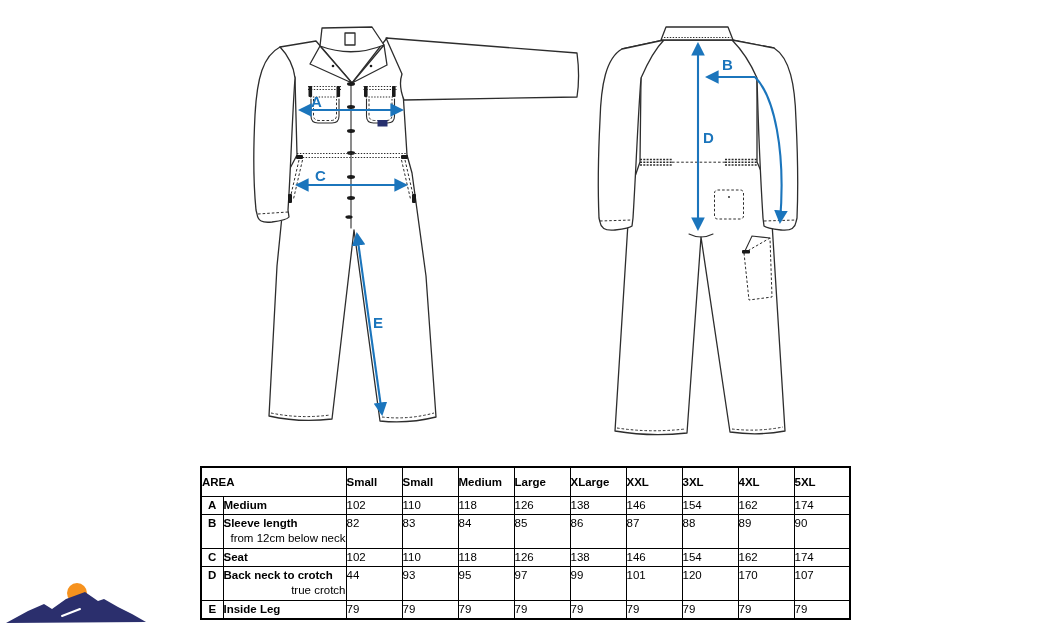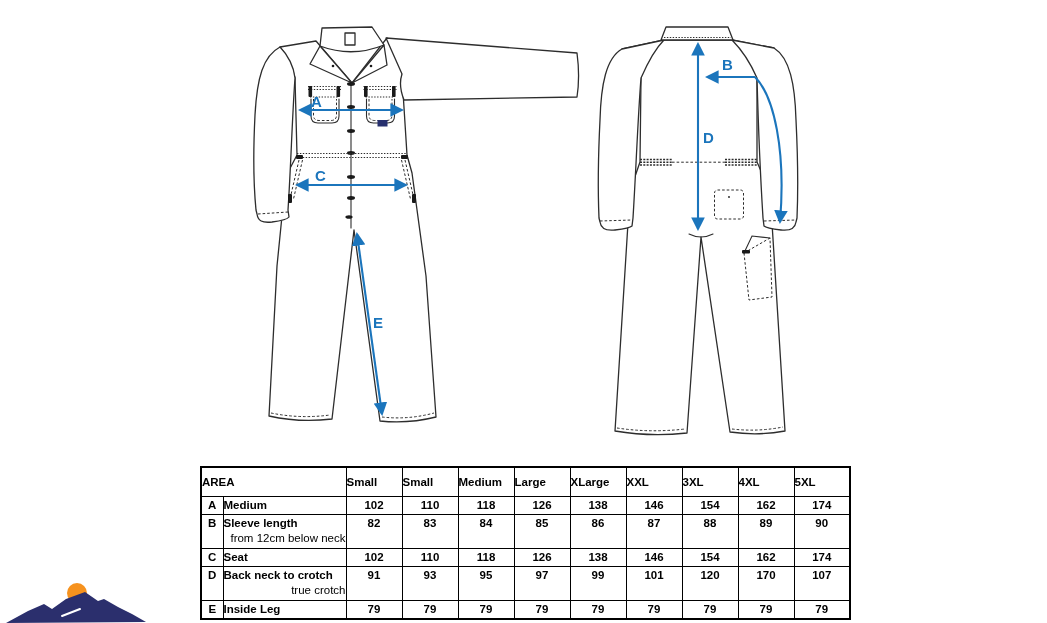--- a/index.html
+++ b/index.html
@@ -19,21 +19,21 @@
   
   table.sizes{position:absolute;left:200px;top:466px;border-collapse:collapse;table-layout:fixed;
               border:2.5px solid #000;}
   table.sizes th,table.sizes td{border:1.6px solid #000;padding:0;margin:0;
               font-size:11.5px;line-height:15px;overflow:hidden;}
   table.sizes thead th{font-weight:700;text-align:left;height:28px;vertical-align:middle;}
   table.sizes td{vertical-align:top;padding-top:1px;}
   td.letter{font-weight:700;text-align:center;}
   td.name{text-align:left;padding-left:3px;font-weight:700;}
   td.name .sub{font-weight:400;text-align:right;}
-  td.val{text-align:center;font-weight:700;}
+  td.val{font-weight:400;}
   tr.r1{height:18px;} tr.r2{height:34px;}
   .logo{position:absolute;left:0;top:563px;}
 </style>
 </head>
 <body>
 
 <div class="page">
 
   <svg class="diagrams" width="1047" height="462" viewBox="0 0 1047 462" xmlns="http://www.w3.org/2000/svg">
     <defs>
@@ -233,21 +233,21 @@
           <td class="val">154</td>
           <td class="val">162</td>
           <td class="val">174</td>
         </tr>
         <tr class="r2">
           <td class="letter">D</td>
           <td class="name">
             <div>Back neck to crotch</div>
             <div class="sub">true crotch</div>
           </td>
-          <td class="val">91</td>
+          <td class="val">44</td>
           <td class="val">93</td>
           <td class="val">95</td>
           <td class="val">97</td>
           <td class="val">99</td>
           <td class="val">101</td>
           <td class="val">120</td>
           <td class="val">170</td>
           <td class="val">107</td>
         </tr>
         <tr class="r1">

